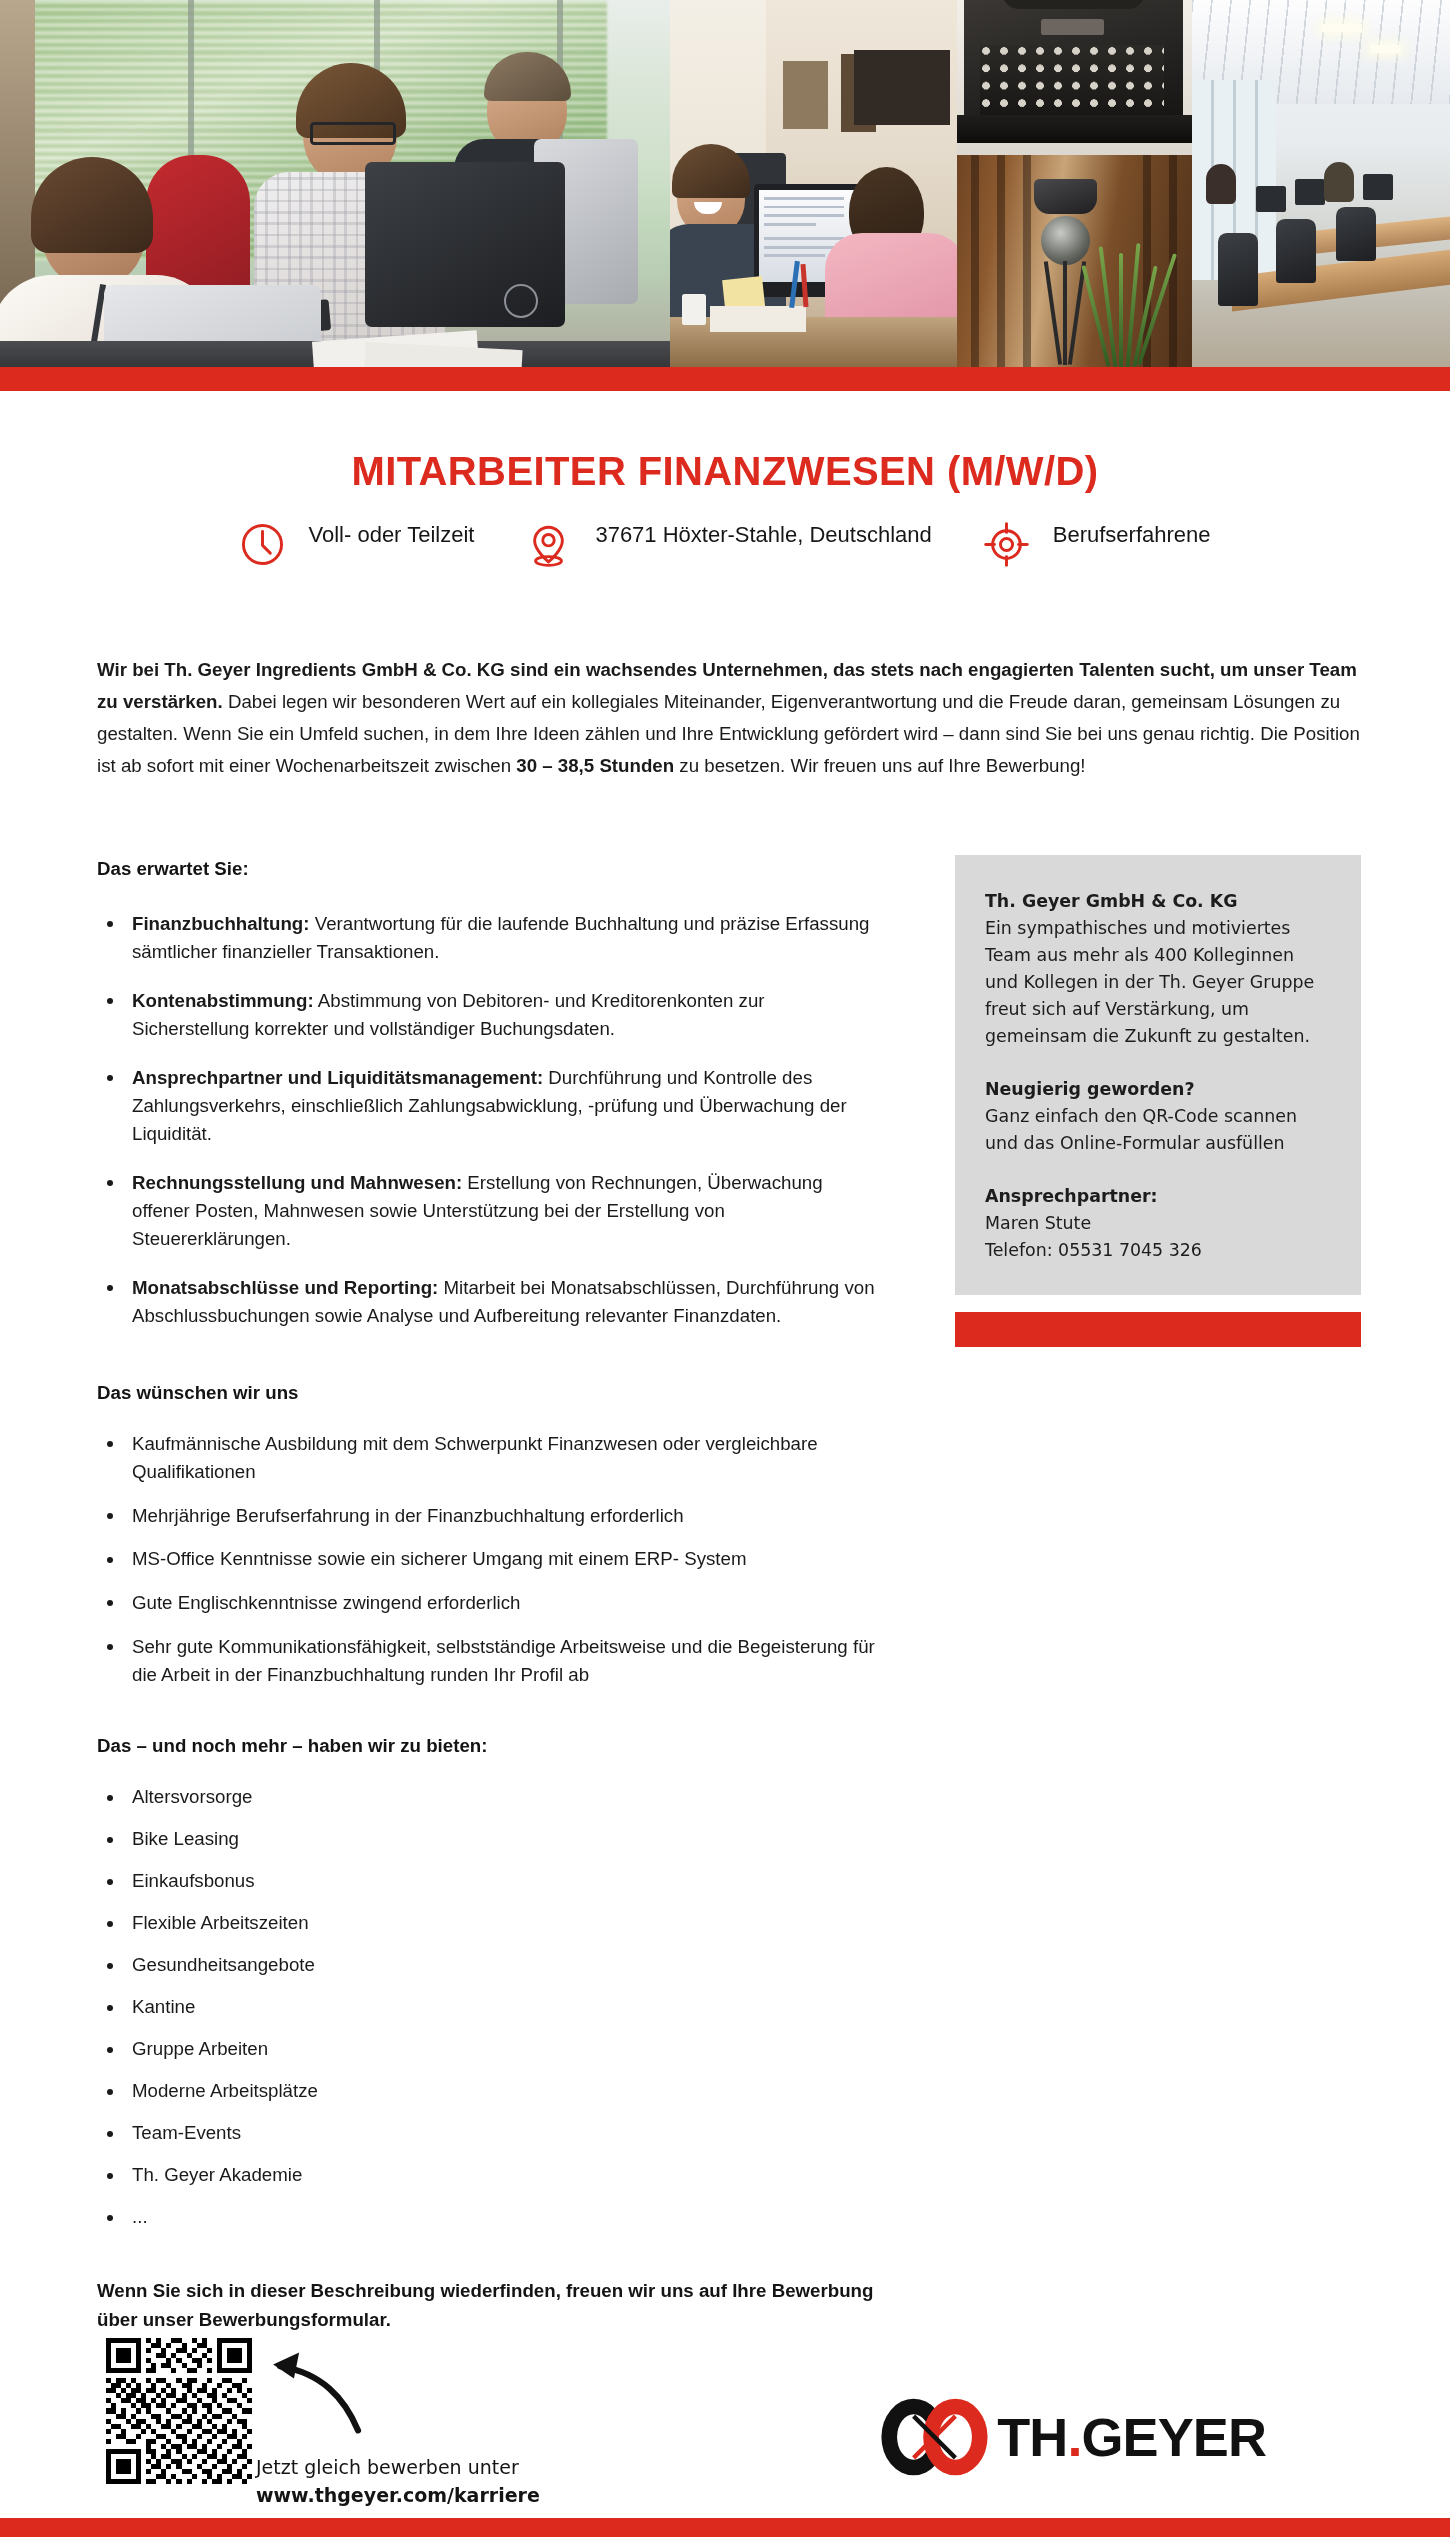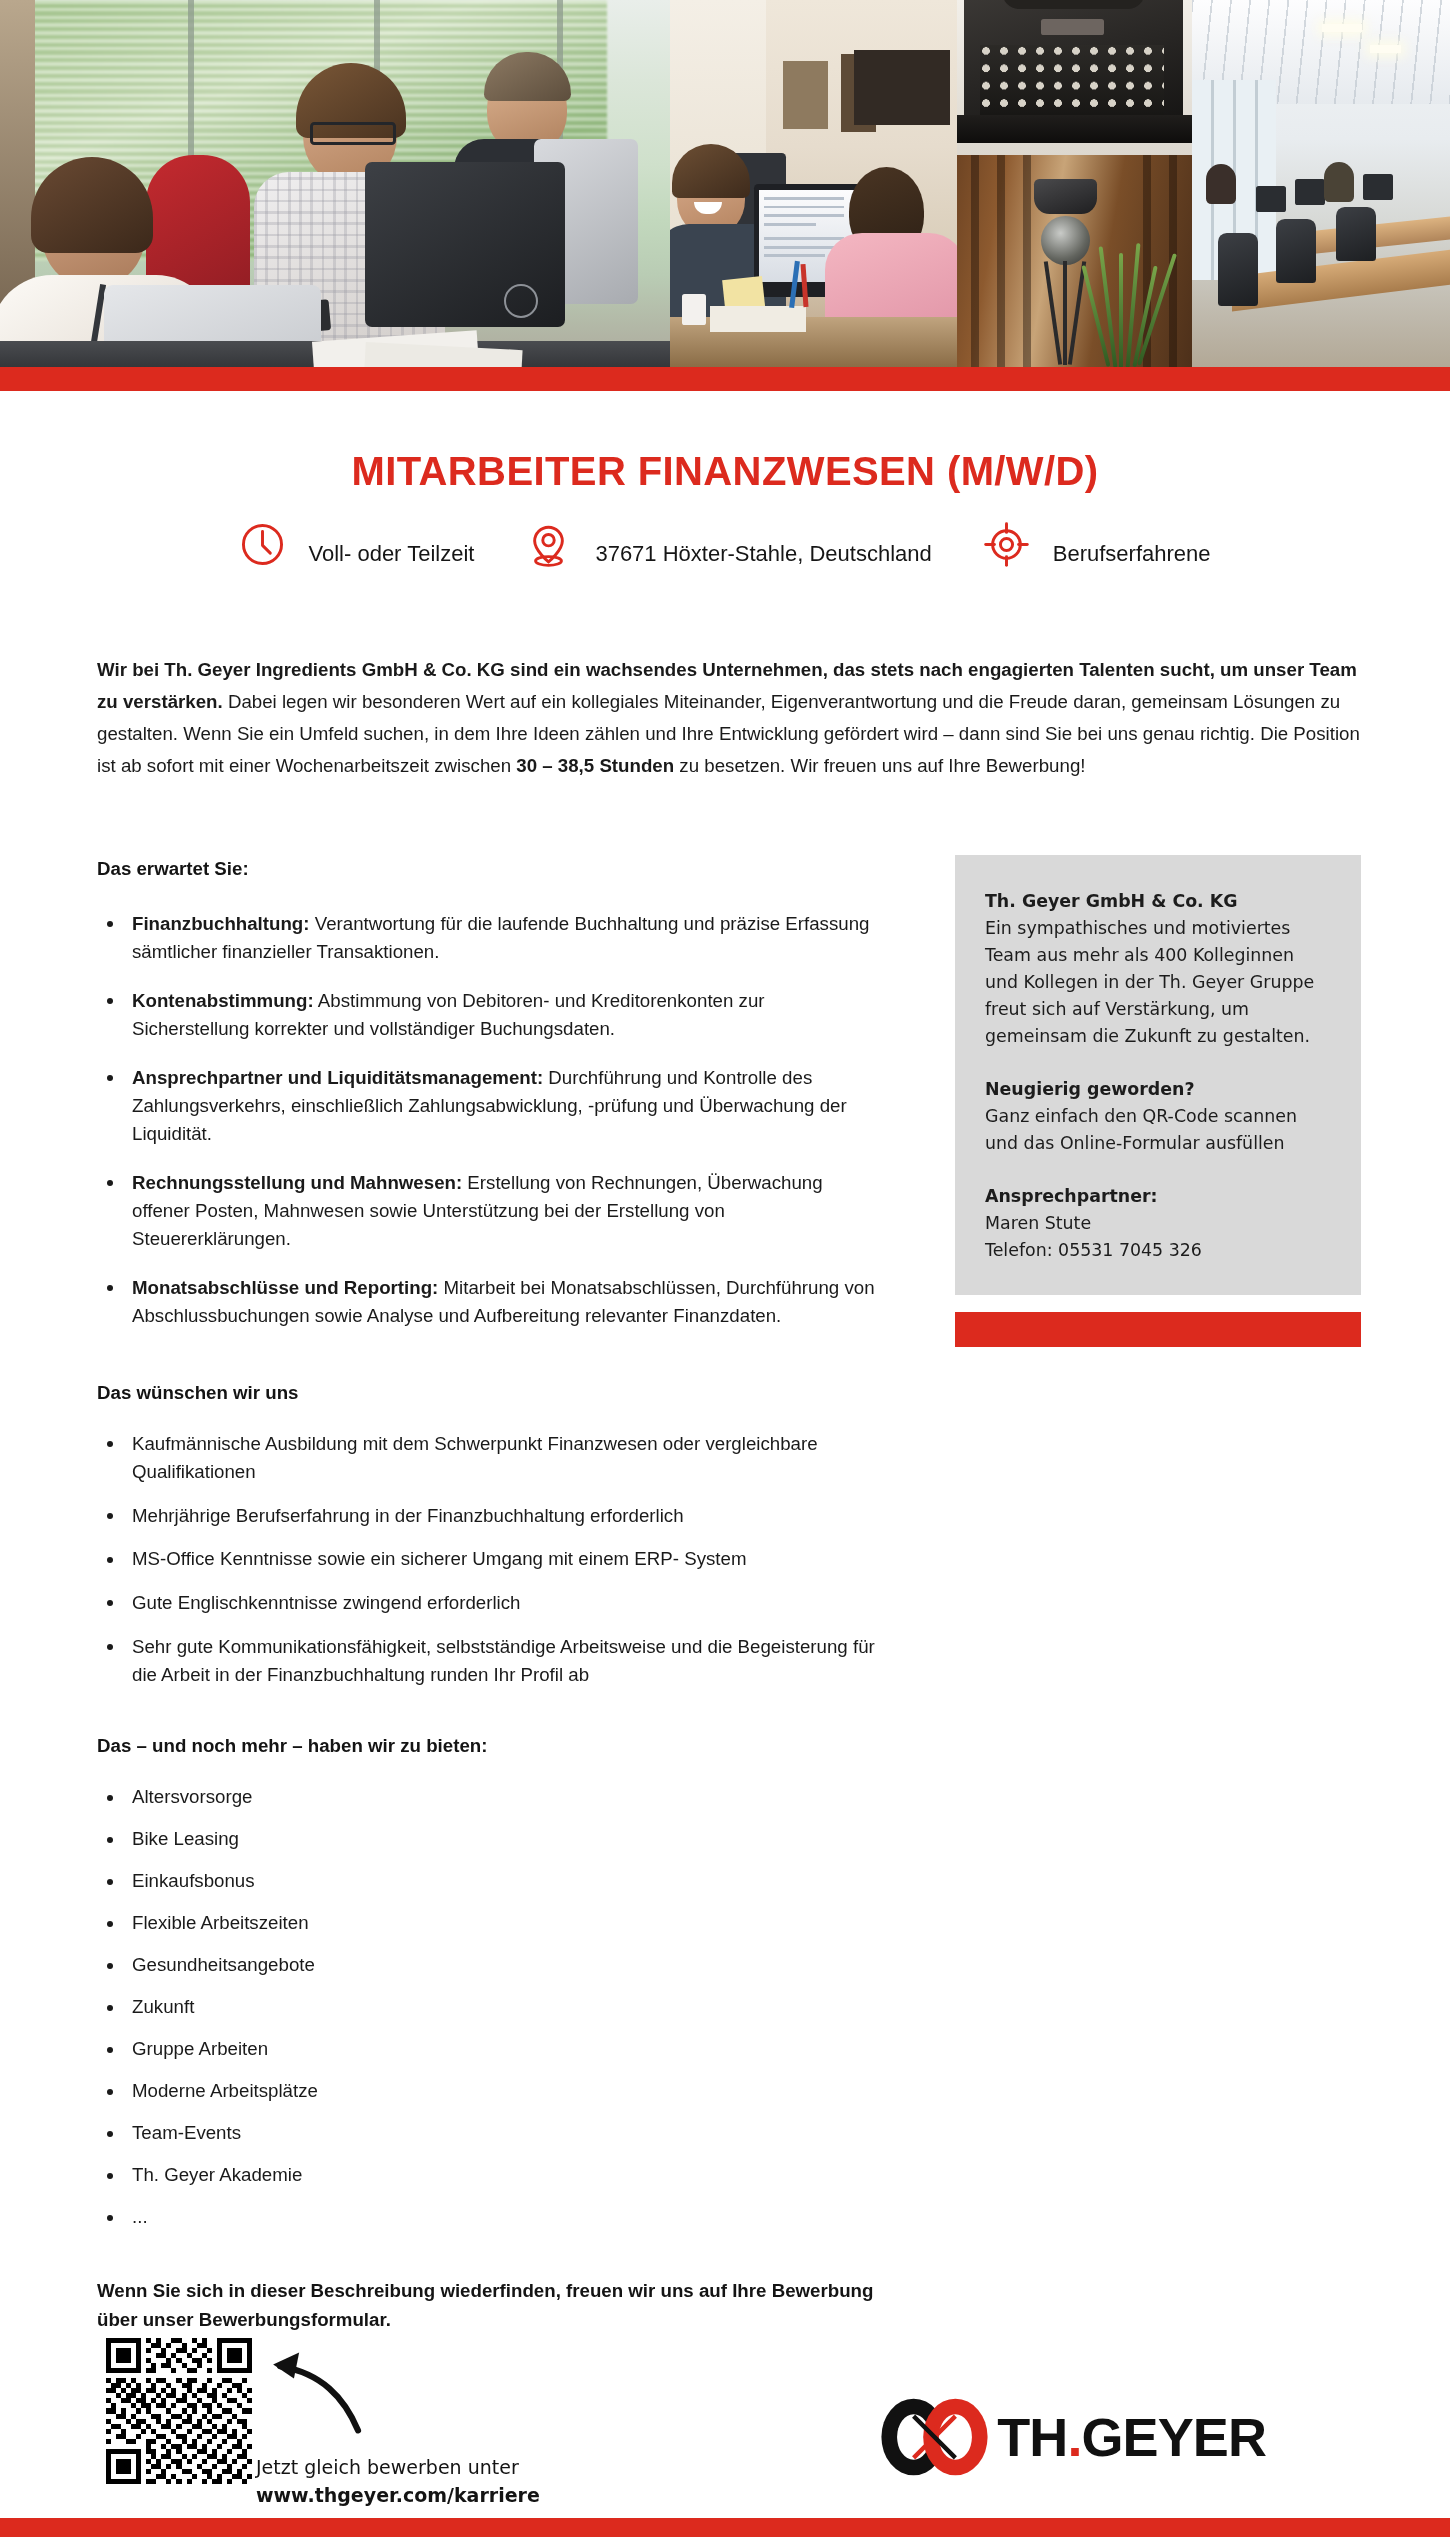--- a/index.html
+++ b/index.html
@@ -151,21 +151,21 @@
   .job-title{
     position:absolute; left:0; top:449px; width:1450px;
     text-align:center; color:#DC2A1E;
     font-size:40px; font-weight:bold; letter-spacing:0.4px;
     font-family:"Liberation Sans", sans-serif;
   }
   .meta-row{
     position:absolute; left:0; top:522px; width:1450px;
     display:flex; justify-content:center; align-items:center; gap:0;
   }
-  .meta-item{display:flex;align-items:flex-end;gap:24px;margin:0 26px;}
+  .meta-item{display:flex;align-items:flex-start;gap:24px;margin:0 26px;}
   .meta-item .label{font-size:22px;color:#161616;}
   .ico{width:45px;height:45px;flex:0 0 45px;}
 
   
   .intro{
     position:absolute; left:97px; top:635px; width:1266px;
     font-size:18.7px; line-height:32px; color:#1a1a1a; text-align:left;
   }
   .intro b{font-weight:bold;}
 
@@ -402,21 +402,21 @@
 
   <div class="block-gap-a"></div>
 
   <div class="sec-head tight">Das – und noch mehr – haben wir zu bieten:</div>
   <ul class="bullets benefits">
     <li>Altersvorsorge</li>
     <li>Bike Leasing</li>
     <li>Einkaufsbonus</li>
     <li>Flexible Arbeitszeiten</li>
     <li>Gesundheitsangebote</li>
-    <li>Zukunft</li>
+    <li>Kantine</li>
     <li>Gruppe Arbeiten</li>
     <li>Moderne Arbeitsplätze</li>
     <li>Team-Events</li>
     <li>Th. Geyer Akademie</li>
     <li>...</li>
   </ul>
 
   <div class="block-gap-a"></div>
 
   <div class="closing">Wenn Sie sich in dieser Beschreibung wiederfinden, freuen wir uns auf Ihre Bewerbung über unser Bewerbungsformular.</div>

